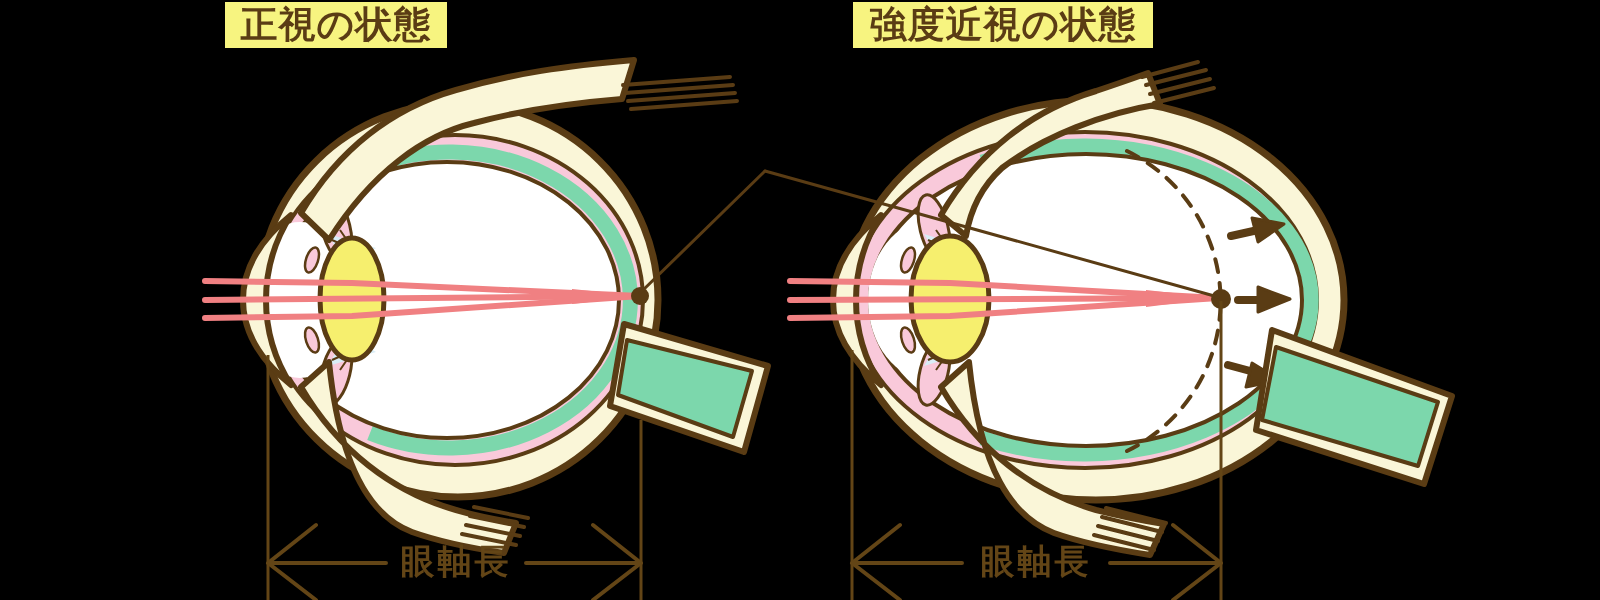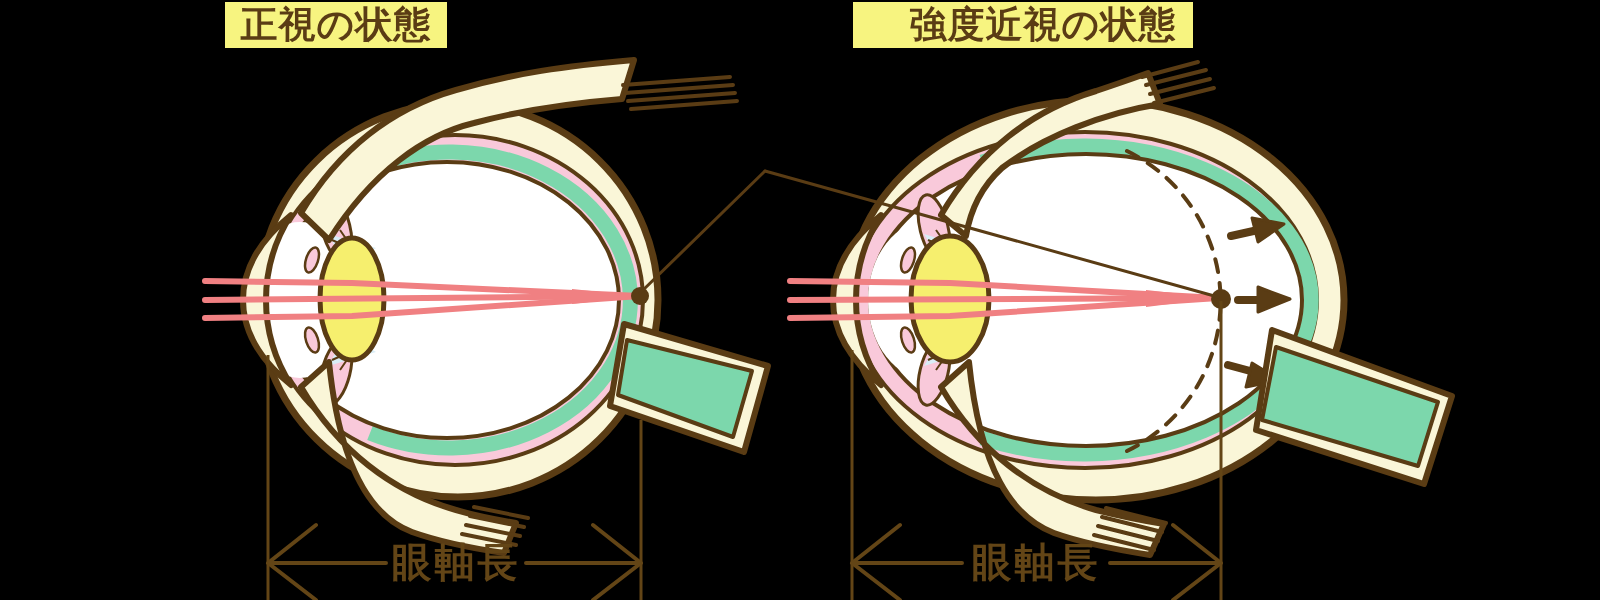--- a/index.html
+++ b/index.html
@@ -18,23 +18,23 @@
   .s-outline{stroke:var(--outline);} .s-green{stroke:var(--retina);}
   .s-ray{stroke:var(--ray);} .s-measure{stroke:var(--measure);}
   .s-none{stroke:none;}
   .rj{stroke-linejoin:round;stroke-linecap:round;}
 
   .label{position:absolute;color:var(--text);font-weight:bold;white-space:nowrap;}
   .title-box{position:absolute;background:var(--title-bg);color:var(--text);
     font-weight:bold;font-size:37px;display:flex;align-items:center;
     justify-content:center;letter-spacing:1px;}
   #title-left{left:225px;top:2px;width:222px;height:46px;}
-  #title-right{left:853px;top:2px;width:300px;height:46px;padding-left:40px;}
+  #title-right{left:853px;top:2px;width:300px;height:46px;}
   #focus-label{left:676px;top:118px;font-size:34px;letter-spacing:2px;}
-  .axial-label{font-size:40px;letter-spacing:3px;color:var(--measure);
+  .axial-label{font-size:34px;letter-spacing:3px;color:var(--measure);
     transform:translate(-50%,-50%);}
   #axial-left{left:456px;top:562px;}
   #axial-right{left:1036px;top:562px;}
 </style>
 </head>
 <body>
 
 <div class="stage">
 
 <svg width="1568" height="600" viewBox="0 0 1568 600">

